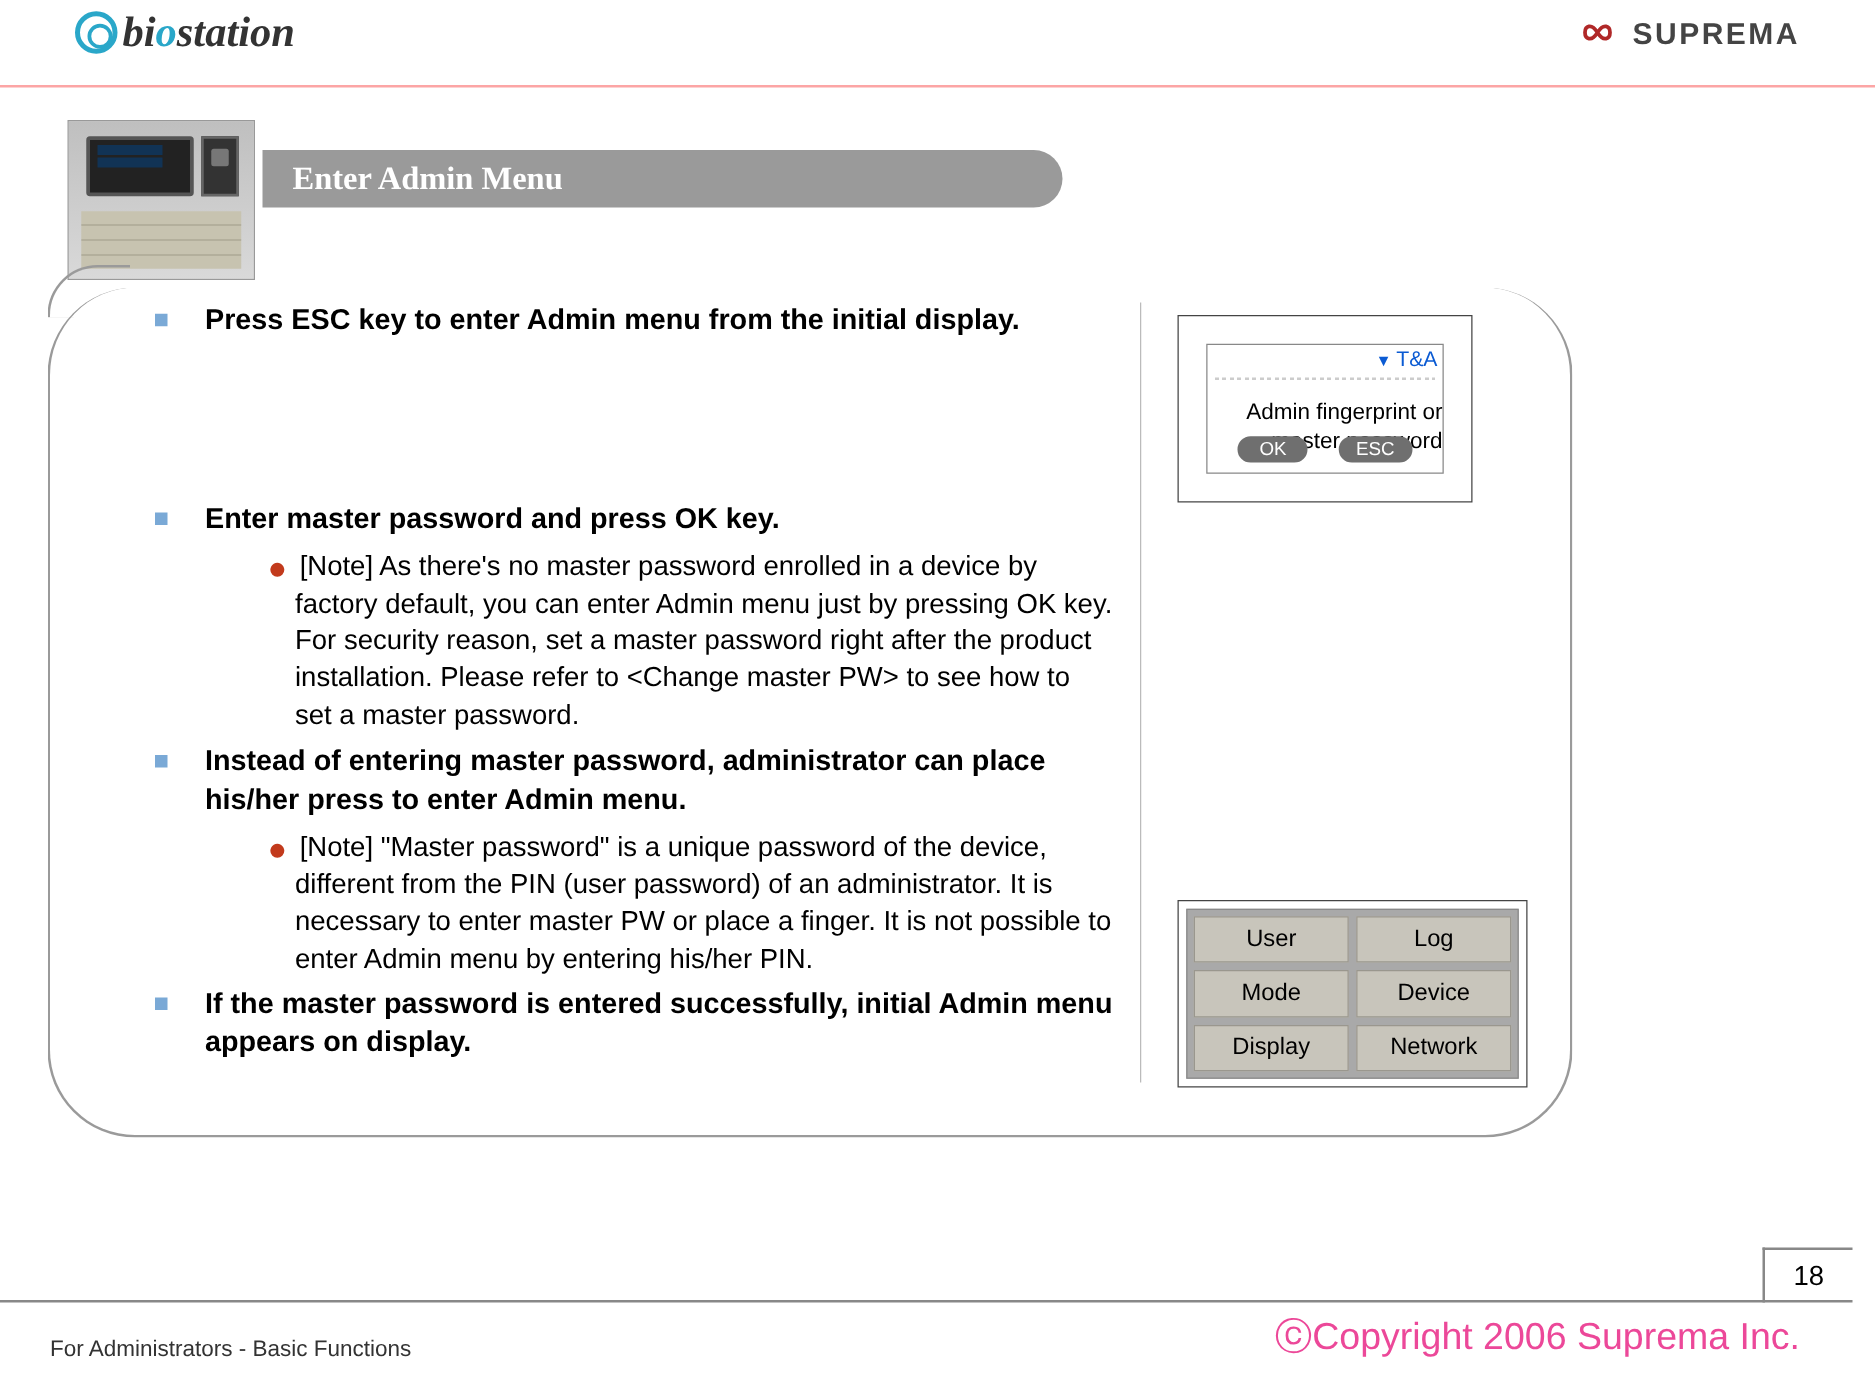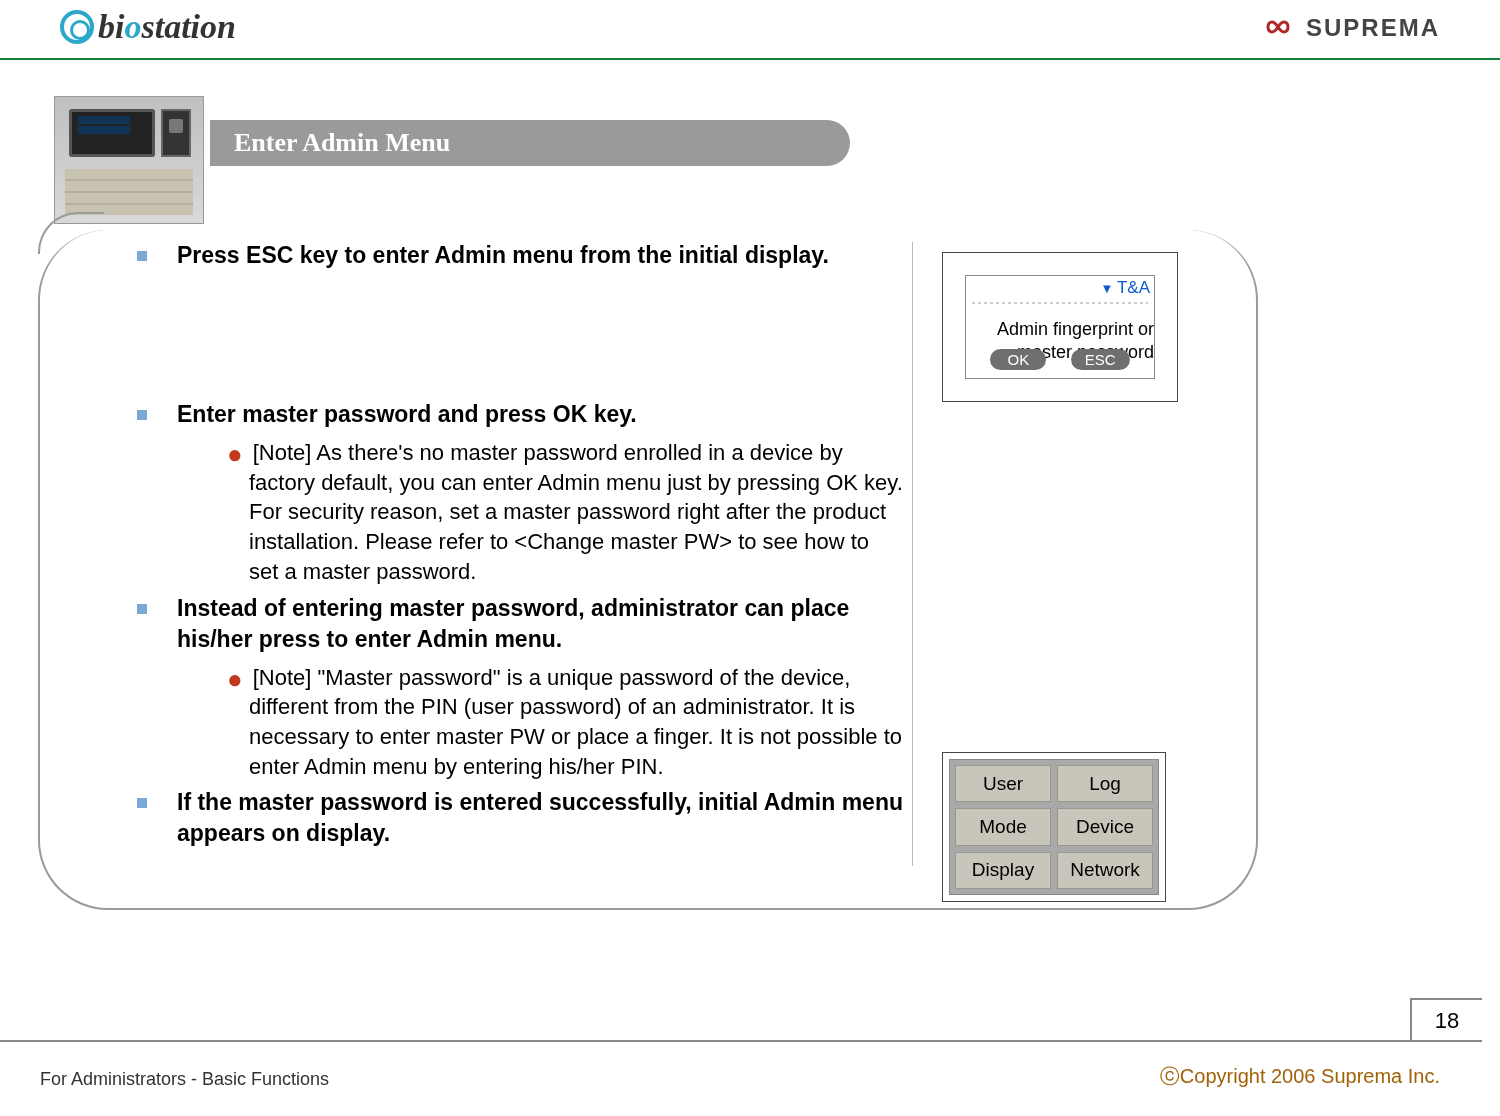--- a/index.html
+++ b/index.html
@@ -1,20 +1,20 @@
 <!DOCTYPE html>
 <html><head>
 <meta charset="utf-8">
 <style>
   * { box-sizing: border-box; margin: 0; padding: 0; }
   html, body { width: 1500px; height: 1116px; font-family: Arial, Helvetica, sans-serif; background: #fff; color: #000; }
   .page { position: relative; width: 1500px; height: 1116px; }
 
   
-  .header { position: absolute; left: 0; right: 0; top: 0; height: 60px; border-bottom: 2px solid #15803d; }
+  .header { position: absolute; left: 0; right: 0; top: 0; height: 70px; border-bottom: 2px solid #fca5a5; }
   .logo-left { position: absolute; left: 60px; top: 8px; font-family: Georgia, 'Times New Roman', serif; font-style: italic; font-weight: bold; font-size: 34px; color: #333; }
   .logo-left .swirl { display:inline-block; width:34px; height:34px; border:4px solid #2aa7c9; border-radius:50%; vertical-align:-6px; margin-right:4px; position:relative; }
   .logo-left .swirl::after{ content:""; position:absolute; left:6px; top:6px; width:14px; height:14px; border:3px solid #2aa7c9; border-radius:50%; }
   .logo-left .accent { color:#2aa7c9; }
   .logo-right { position: absolute; right: 60px; top: 14px; font-family: "Trebuchet MS", Arial, sans-serif; font-weight: bold; letter-spacing: 2px; font-size: 24px; color: #444; }
   .logo-right .inf { display:inline-block; vertical-align:-2px; margin-right:8px; }
 
   
   .title-bar { position: absolute; left: 210px; top: 120px; width: 640px; height: 46px; background: #9a9a9a; color: #fff; font-size: 26px; font-family: Georgia, 'Times New Roman', serif; font-weight: bold; line-height: 46px; padding-left: 24px; border-top-right-radius: 23px; border-bottom-right-radius: 23px; }
 
@@ -24,52 +24,52 @@
   .device-thumb .screen::after{content:""; position:absolute; left:6px; top:14px; width:52px; height:8px; background:#135; box-shadow:0 -10px 0 #135;}
   .device-thumb .sensor{position:absolute; right:12px; top:12px; width:30px; height:48px; background:#333; border:2px solid #666;}
   .device-thumb .sensor::after{content:""; position:absolute; left:6px; top:8px; width:14px; height:14px; background:#777; border-radius:2px;}
   .device-thumb .keys{position:absolute; left:10px; bottom:8px; right:10px; height:46px; background:repeating-linear-gradient(#c7c3b0 0 10px,#b3af9c 10px 12px);}
 
   
   .frame { position:absolute; left:38px; top:230px; width:1220px; height:680px; border:2px solid #9a9a9a; border-radius:70px; border-top:none; }
   .frame::before{ content:""; position:absolute; left:-2px; top:-18px; width:64px; height:40px; border-left:2px solid #9a9a9a; border-top:2px solid #9a9a9a; border-top-left-radius:40px; }
 
   
-  .content { position:absolute; left:113px; top:240px; width:790px; }
+  .content { position:absolute; left:100px; top:240px; width:790px; }
   .sq { display:inline-block; width:10px; height:10px; background:#7aa9d6; margin-right:30px; vertical-align:2px; }
   .bul  { font-size:23px; font-weight:bold; line-height:1.35; margin-bottom:8px; padding-left:64px; text-indent:-40px;}
   .bul .sq{ text-indent:0; }
   .sub { font-size:22px; line-height:1.35; padding-left:136px; text-indent:-22px; margin-bottom:6px;}
   .dot { color:#c23a1c; font-size:26px; line-height:0; vertical-align:-3px; margin-right:10px;}
   .spacer { height:120px; }
 
   
   .vr { position:absolute; left:912px; top:242px; width:0; height:624px; border-left:1px solid #bbb; }
 
   
   .screen1 { position:absolute; left:942px; top:252px; width:236px; height:150px; border:1px solid #444; padding:22px; }
   .screen1-inner{ position:relative; width:100%; height:100%; border:1px solid #888;}
   .ta { position:absolute; right:4px; top:2px; color:#0b5bd3; font-size:17px; text-align:right; }
   .ta .tri{ font-size:13px; }
   .sep{ position:absolute; left:6px; right:6px; top:26px; height:2px; background:repeating-linear-gradient(90deg,#ccc 0 3px, transparent 3px 6px);}
   .msg{ position:absolute; left:0; right:0; top:42px; text-align:right; font-size:18px; line-height:1.25; }
   .btns{ position:absolute; left:0; right:0; bottom:8px; text-align:center;}
   .pill{ display:inline-block; min-width:56px; padding:2px 14px; border-radius:14px; background:#6f6f6f; color:#fff; font-size:15px; margin:0 10px;}
 
-  .screen2 { position:absolute; left:942px; top:752px; width:224px; height:150px; border:1px solid #444; padding:6px; }
+  .screen2 { position:absolute; left:942px; top:720px; width:280px; height:150px; border:1px solid #444; padding:6px; }
   .screen2-inner{ width:100%; height:100%; border:1px solid #888; position:relative; background:#a9a9a9;}
   .grid6{ position:absolute; inset:2px; display:grid; grid-template-columns:1fr 1fr; grid-template-rows:1fr 1fr 1fr; }
   .cell{ display:flex; align-items:center; justify-content:center; font-size:19px; background:#c8c5bb; margin:3px; border:1px solid #9a978e;}
 
   
   .footer { position:absolute; left:0; right:0; bottom:0; height:114px; }
   .foot-line{ position:absolute; left:0; right:18px; bottom:74px; height:2px; background:#888;}
   .page-box{ position:absolute; right:18px; bottom:74px; width:72px; height:44px; border-left:2px solid #888; border-top:2px solid #888; display:flex; align-items:center; justify-content:center; font-size:22px;}
   .foot-left{ position:absolute; left:40px; bottom:26px; font-size:18px; color:#333;}
-  .foot-right{ position:absolute; right:60px; bottom:26px; font-size:20px; color:#a16207;}
+  .foot-right{ position:absolute; right:60px; bottom:26px; font-size:30px; color:#ec4899;}
 </style>
 </head>
 <body>
 
 <div class="page">
 
   <div class="header">
     <div class="logo-left">
       <span class="swirl"></span><span>bi</span><span class="accent">o</span><span>station</span>
     </div>

